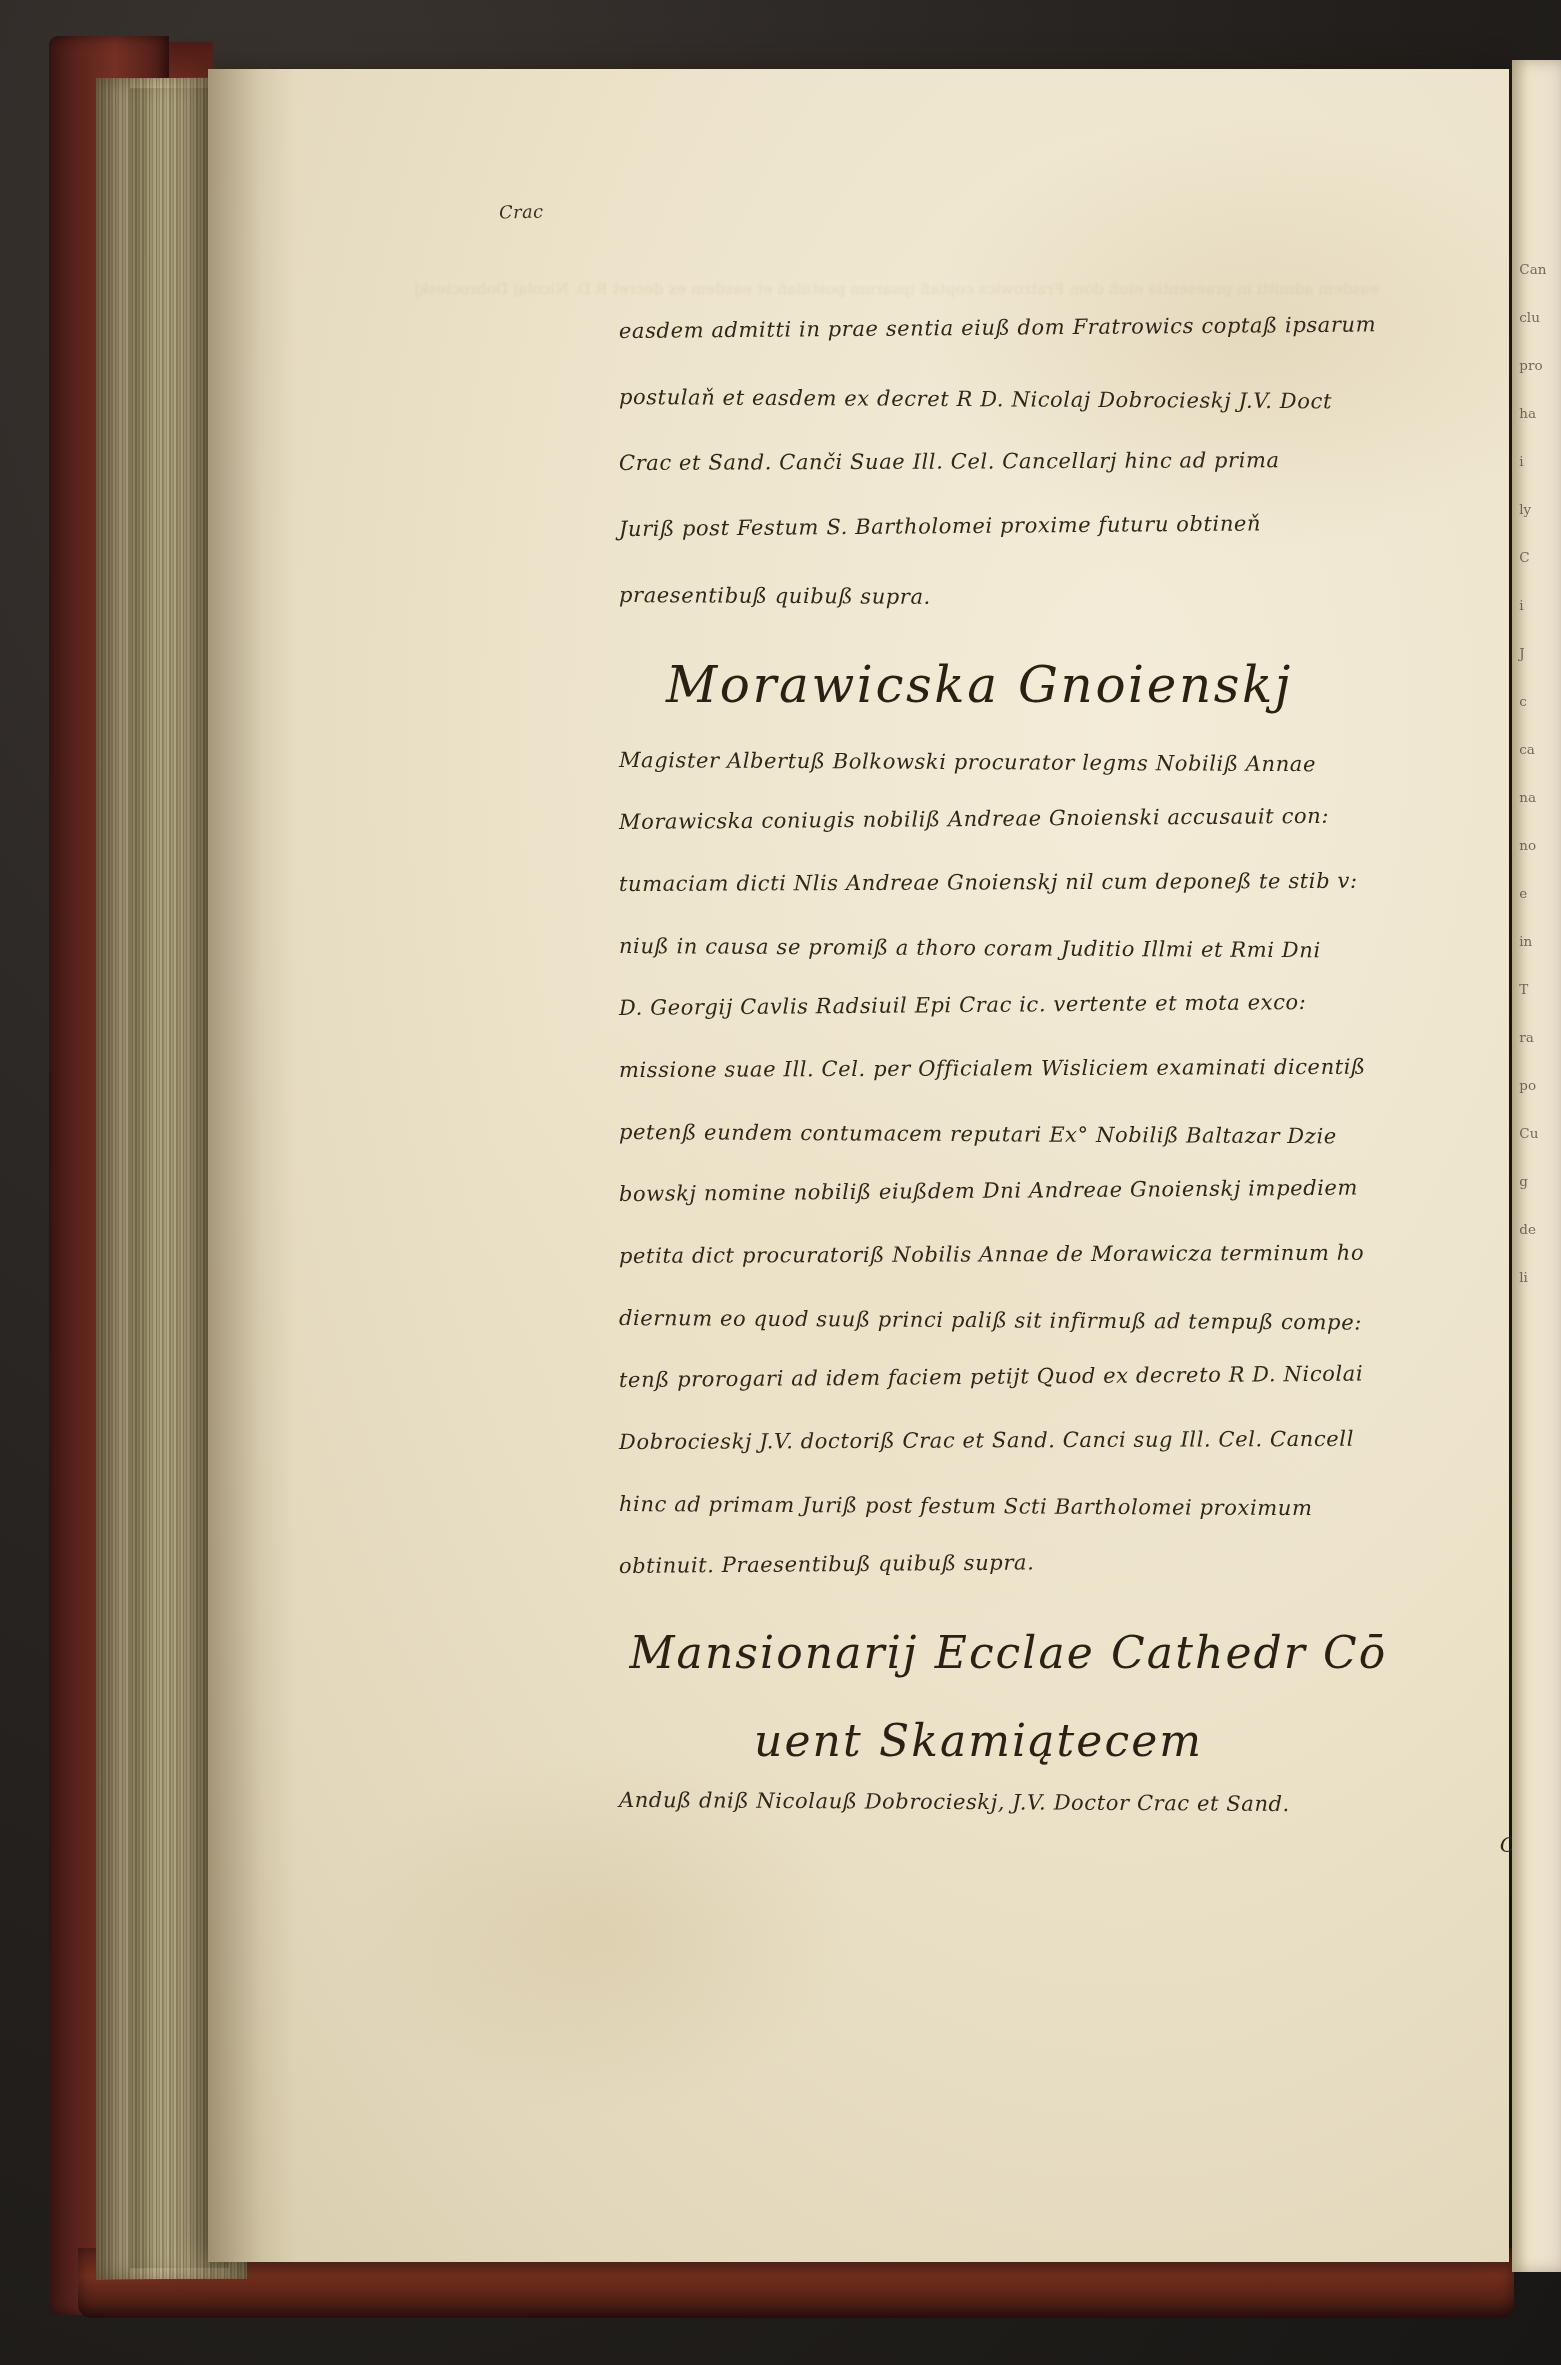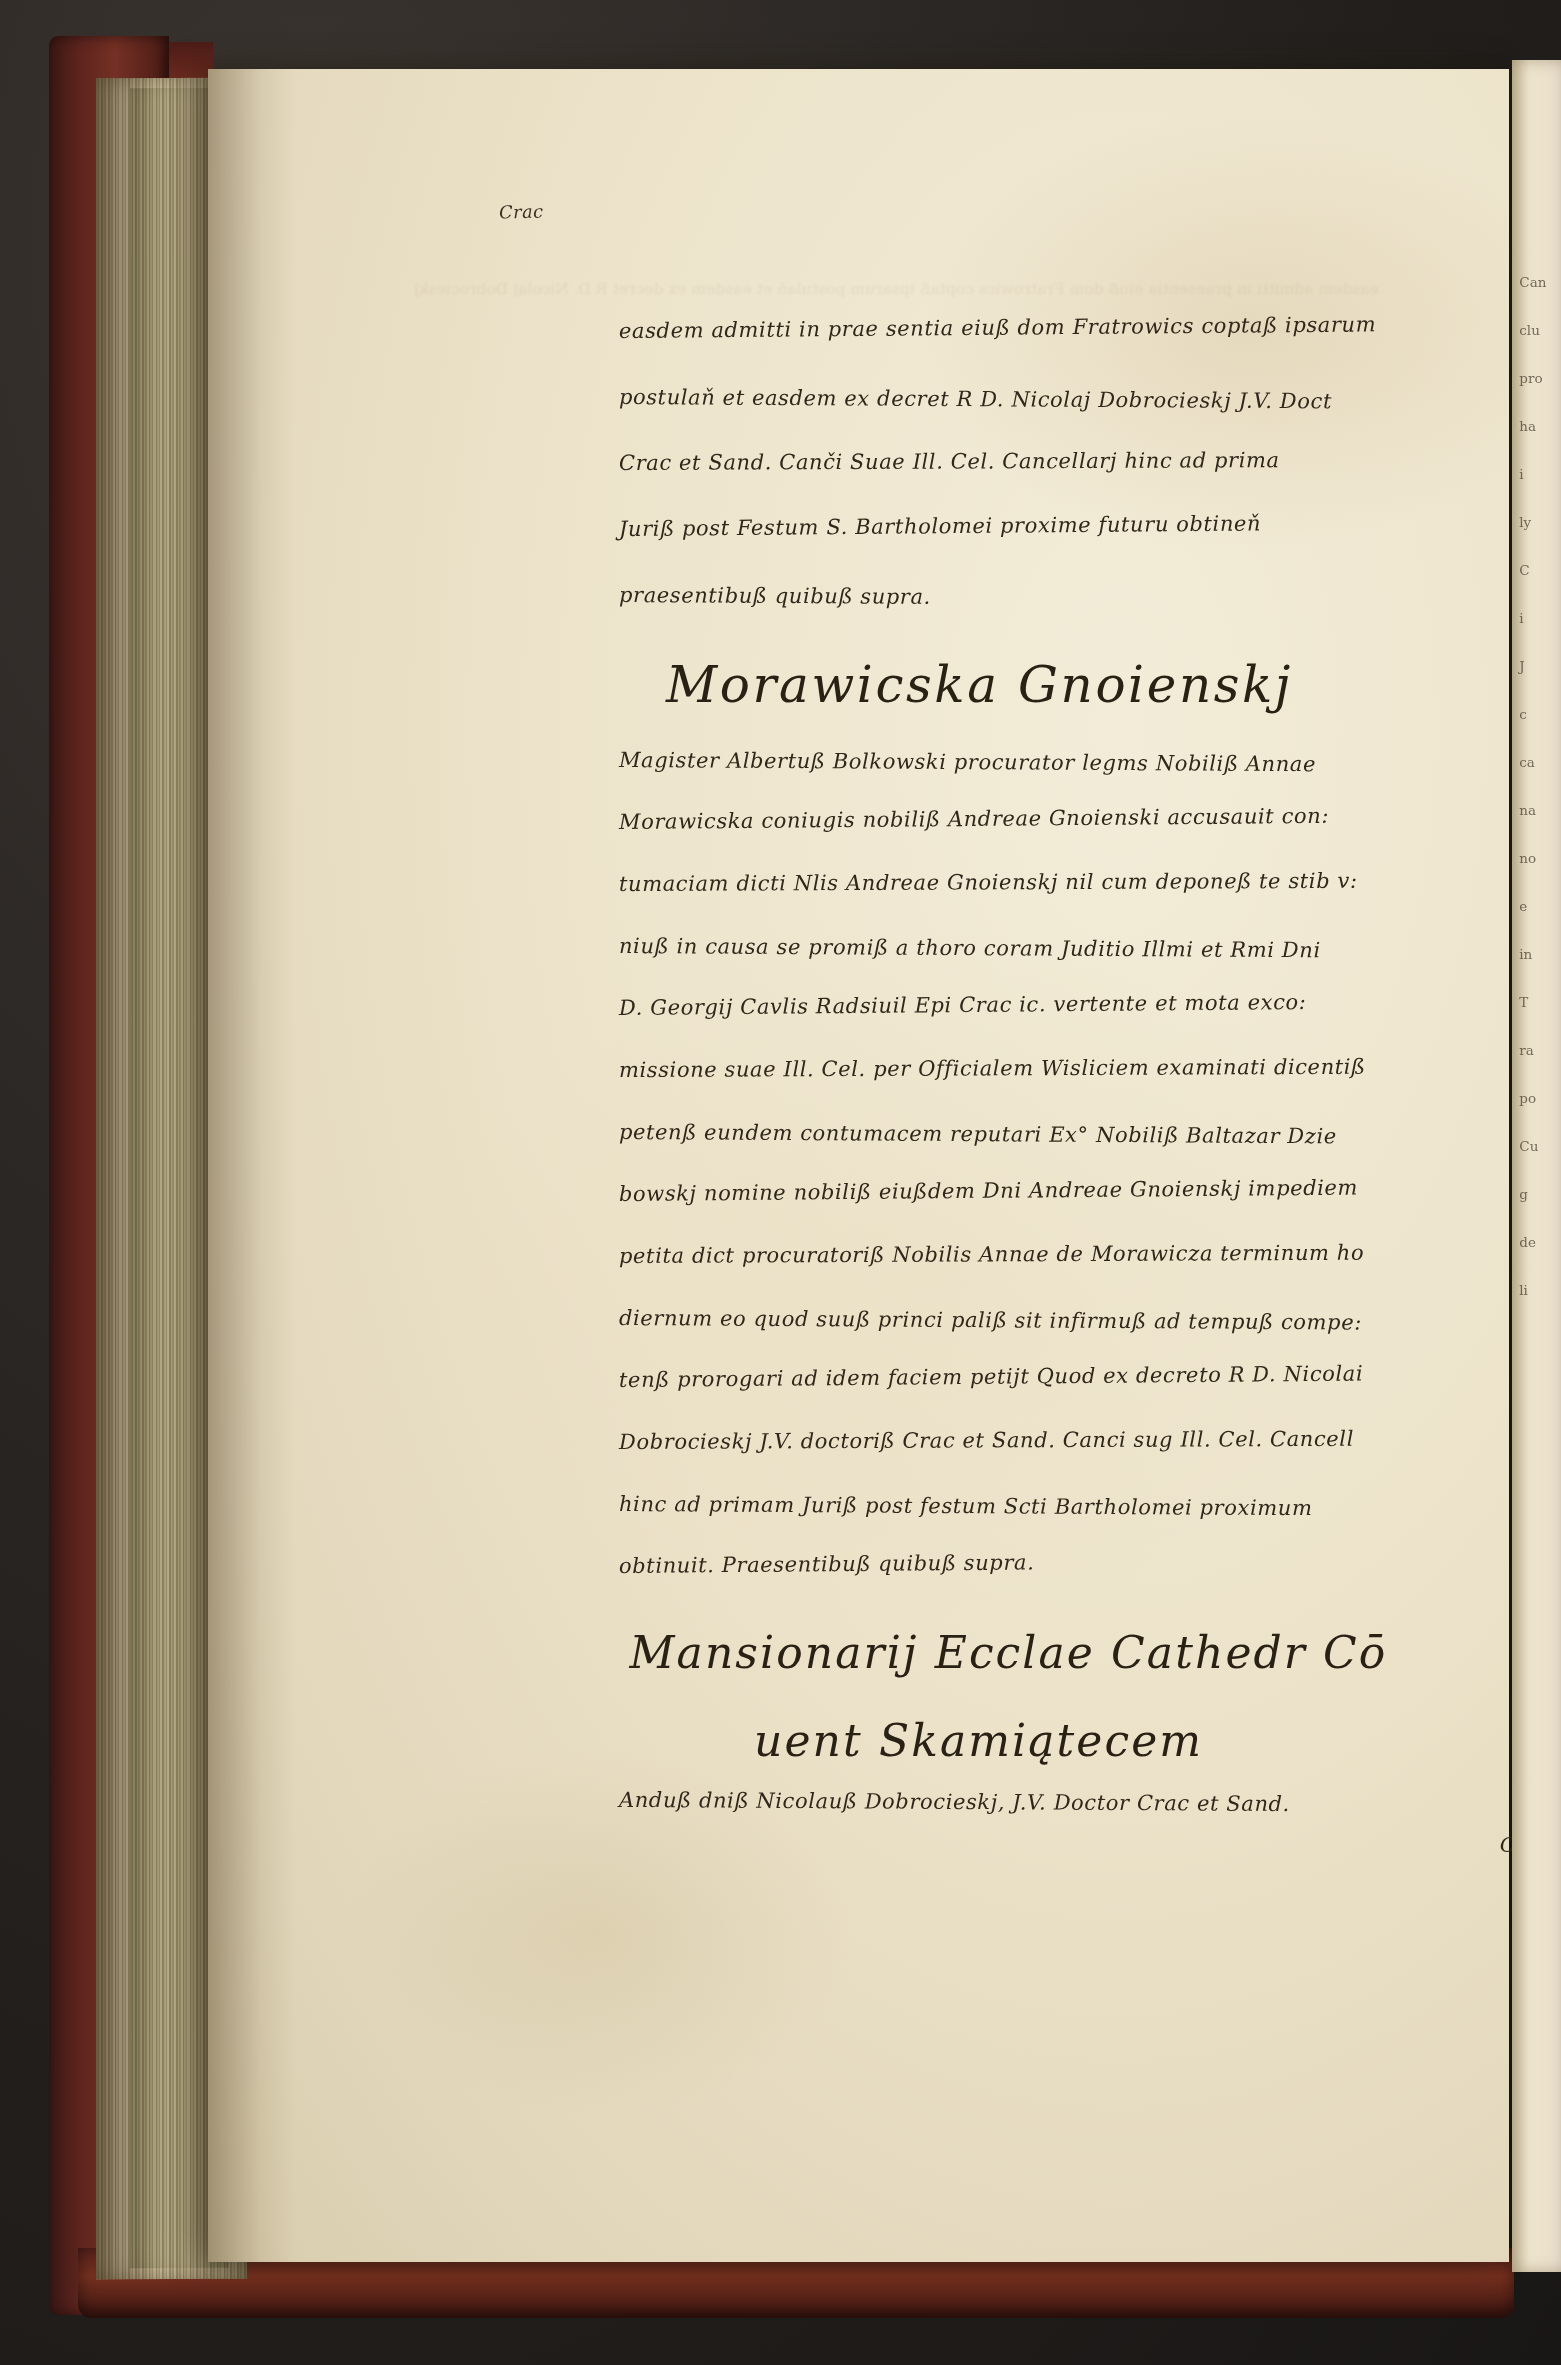--- a/index.html
+++ b/index.html
@@ -142,21 +142,21 @@
     top: 60px;
     width: 49px;
     height: 2212px;
     background: linear-gradient(90deg, #d9ceb0 0%, #eee5cd 35%, #e8decc 100%);
     box-shadow: inset 5.2px 0 14.6px rgba(80,60,30,.35);
     overflow: hidden;
   }
   .page-right-ink {
     position: absolute;
     left: 7.3px;
-    top: 198px;
+    top: 185px;
     width: 42px;
     color: #4b4133;
     font-family: "DejaVu Serif", serif;
     font-size: 13.5px;
     line-height: 48px;
     opacity: .75;
   }
   .marginalia {
     position: absolute;
     left: 291px;

